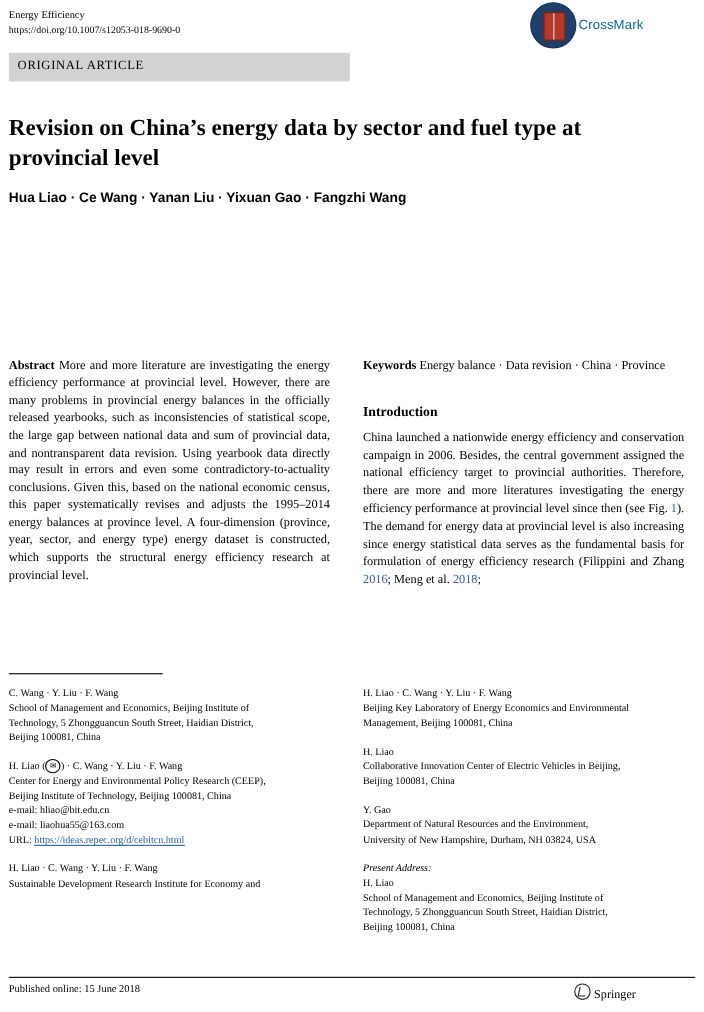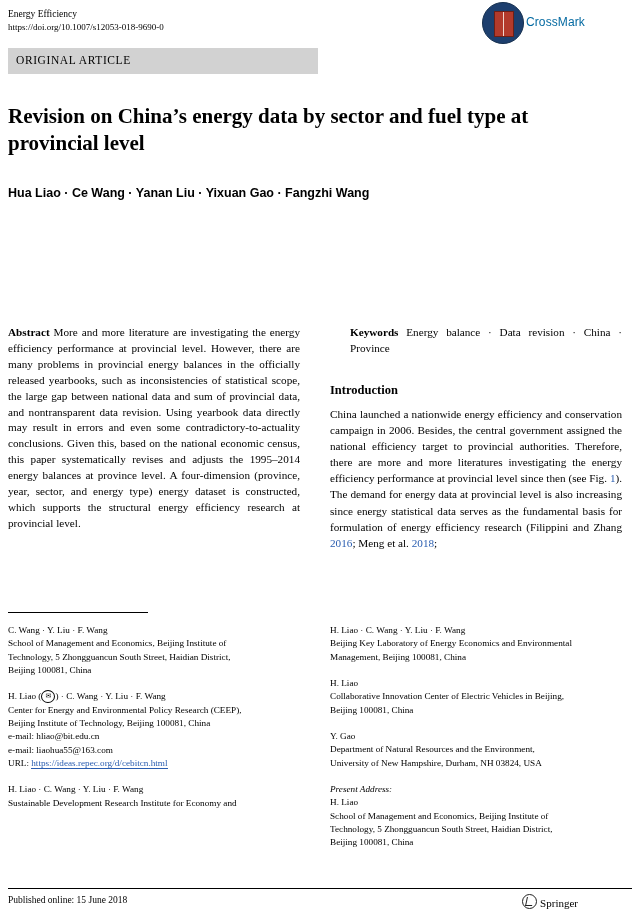--- a/index.html
+++ b/index.html
@@ -105,21 +105,21 @@
     width: 600px;
     font-size: 21px;
     font-weight: bold;
     line-height: 1.28;
     font-family: "Liberation Serif", serif;
   }
 
   .authors {
     position: absolute;
     left: 8px;
-    top: 184px;
+    top: 171px;
     width: 420px;
     font-size: 12.5px;
     font-weight: bold;
     line-height: 1.5;
     font-family: "Liberation Sans", sans-serif;
   }
 
   .history {
     position: absolute;
     left: 8px;
@@ -145,21 +145,20 @@
   .abstract {
     font-size: 11.2px;
     line-height: 1.42;
     text-align: justify;
   }
   .abstract b { font-weight: bold; }
   .keywords {
     font-size: 11.2px;
     line-height: 1.42;
     text-align: justify;
-    margin-left: 20px;
   }
   .keywords b { font-weight: bold; }
 
   .sec-head {
     font-size: 12.5px;
     font-weight: bold;
     margin-top: 26px;
     margin-bottom: 8px;
     font-family: "Liberation Serif", serif;
   }

